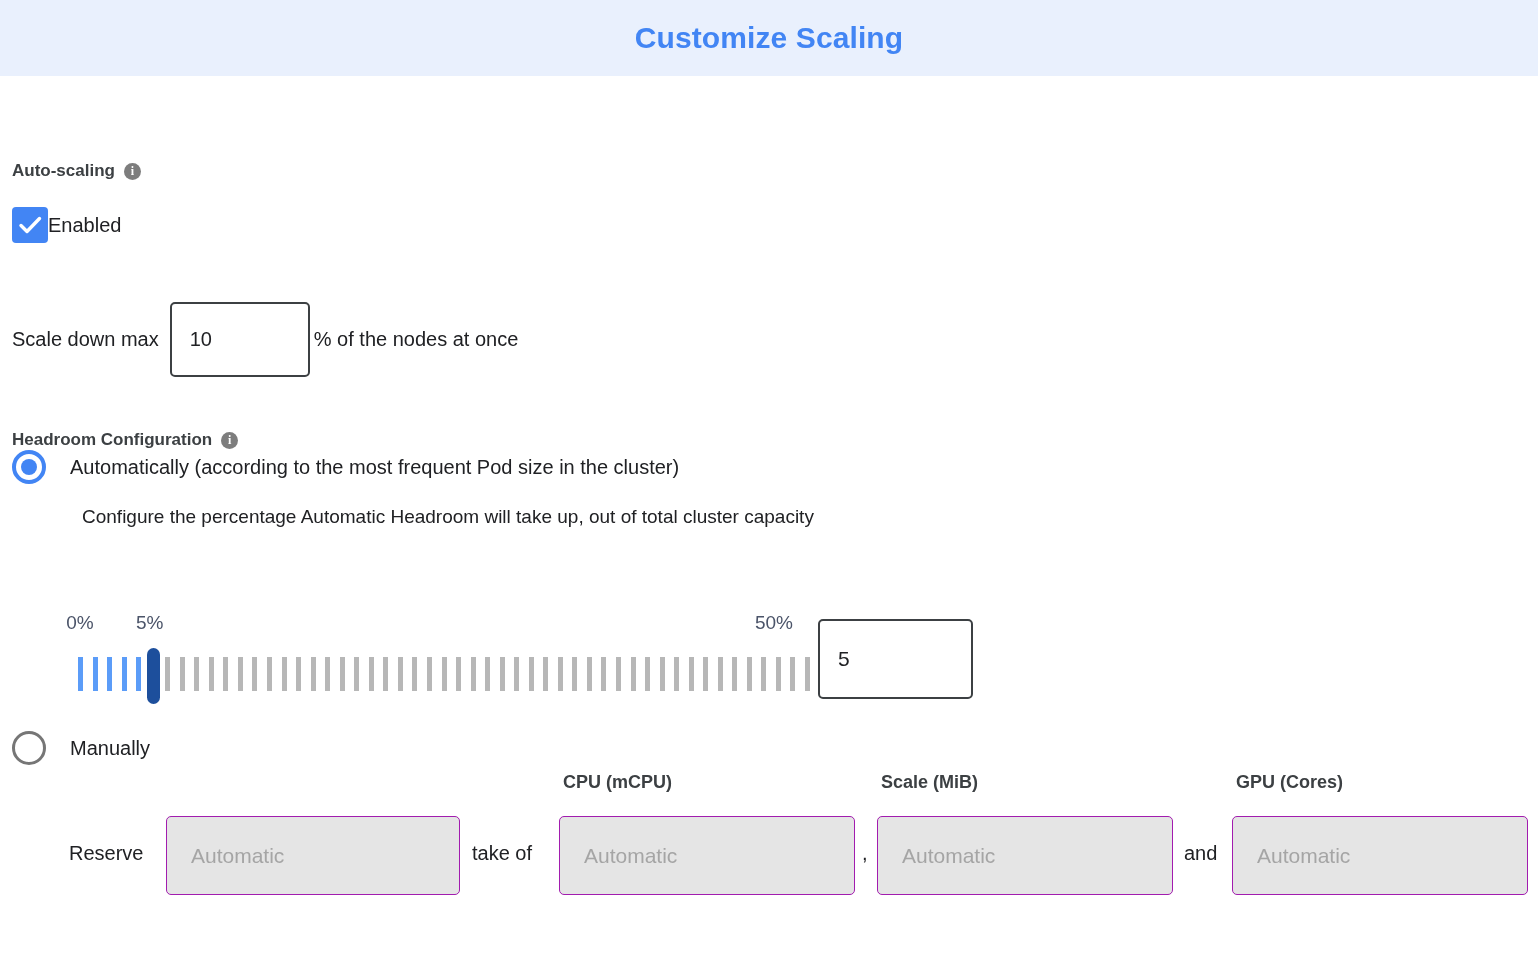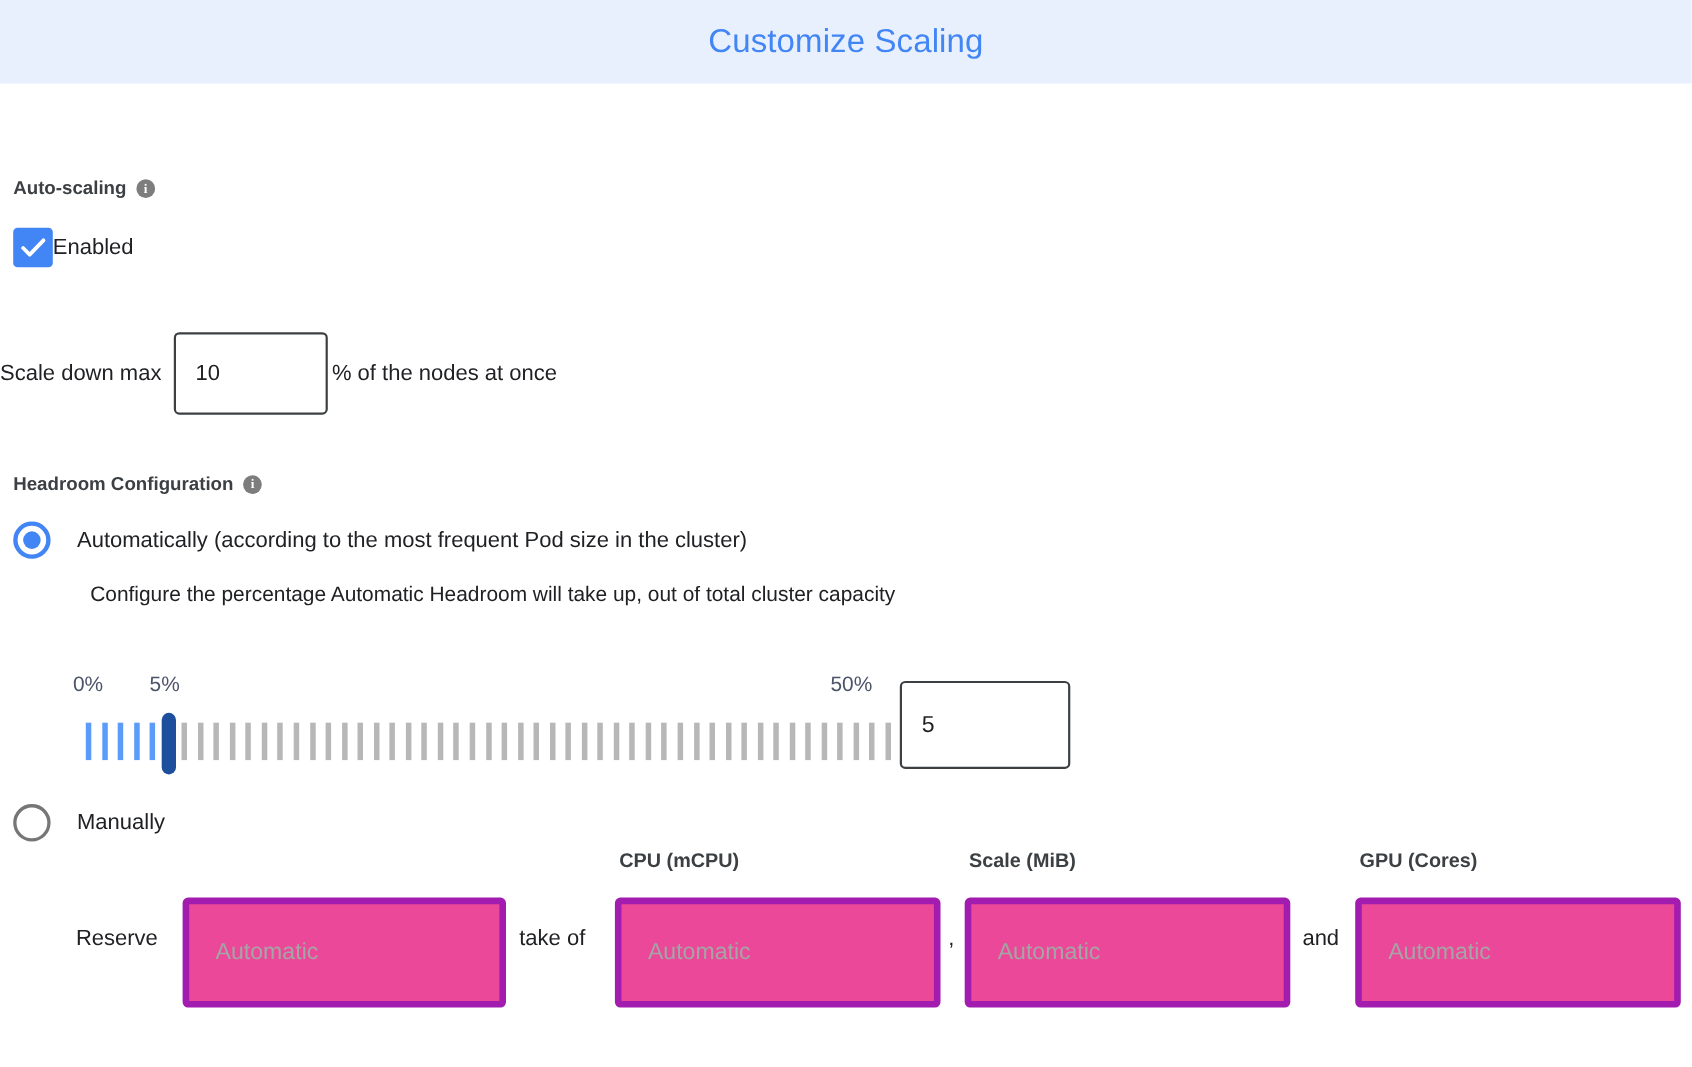--- a/index.html
+++ b/index.html
@@ -21,21 +21,21 @@
   .dialog-header {
     height: 76px;
     background: #e9f0fd;
     display: flex;
     align-items: center;
     justify-content: center;
   }
   .dialog-title {
     font-size: 30px;
     color: #4285f4;
-    font-weight: 400;
+    font-weight: 700;
     letter-spacing: 0.1px;
   }
 
   
   .body-area {
     padding: 0 0 0 0;
     position: relative;
   }
 
   .section-heading {
@@ -86,21 +86,21 @@
   }
   .checkbox-box svg { display: block; }
   .checkbox-label {
     font-size: 20px;
     color: #202124;
   }
 
   
   .scaledown-row {
     position: absolute;
-    left: 0;
+    left: 12px;
     top: 226px;
     display: flex;
     align-items: center;
   }
   .scaledown-label {
     font-size: 20px;
     color: #202124;
     margin-right: 11px;
   }
   .text-input-dark {
@@ -125,21 +125,20 @@
   .headroom-block {
     position: absolute;
     left: 12px;
     top: 354px;
   }
 
   .radio-row {
     display: flex;
     align-items: center;
     gap: 24px;
-    margin-top: 24px;
   }
   .radio-outer {
     width: 34px;
     height: 34px;
     border-radius: 50%;
     border: 4px solid #4285f4;
     background: #ffffff;
     display: flex;
     align-items: center;
     justify-content: center;
@@ -256,24 +255,24 @@
   .reserve-word {
     position: absolute;
     font-size: 20px;
     color: #202124;
     top: 26px;
     white-space: nowrap;
   }
   .disabled-input {
     position: absolute;
     top: 0;
-    height: 100px;
-    border: 6px solid #a21caf;
+    height: 79px;
+    border: 1px solid #a21caf;
     border-radius: 5px;
-    background: #ec4899;
+    background: #e5e5e5;
     font-size: 21px;
     font-family: "Liberation Sans", sans-serif;
     color: #202124;
     padding: 0 24px;
     outline: none;
   }
   .disabled-input::placeholder { color: #a5a5a5; }
 </style>
 </head>
 <body>

